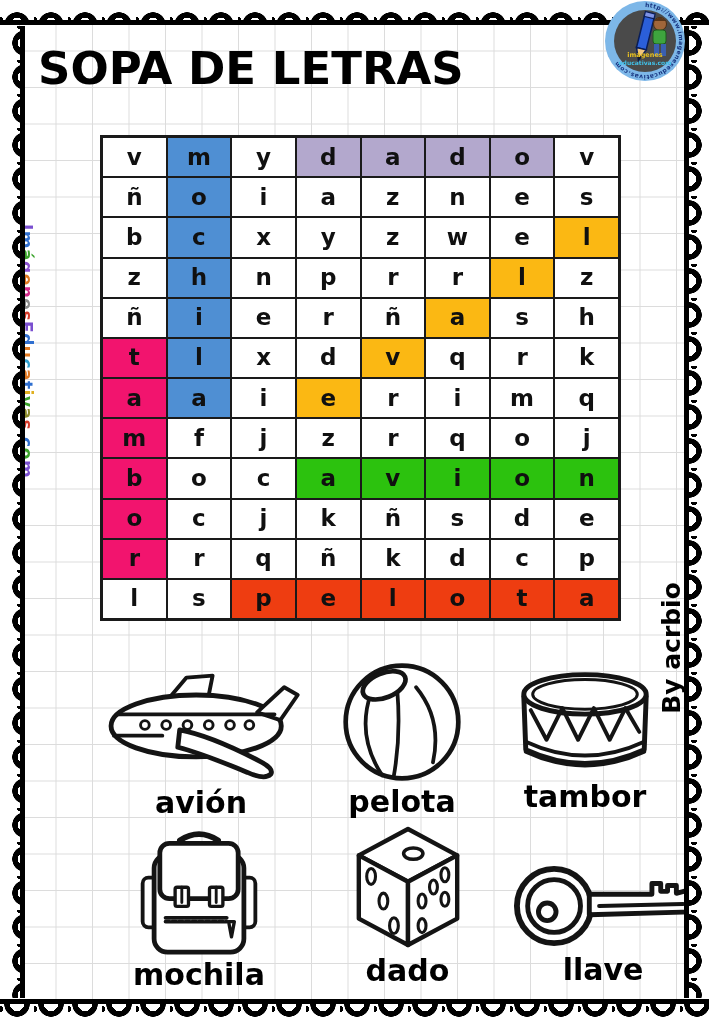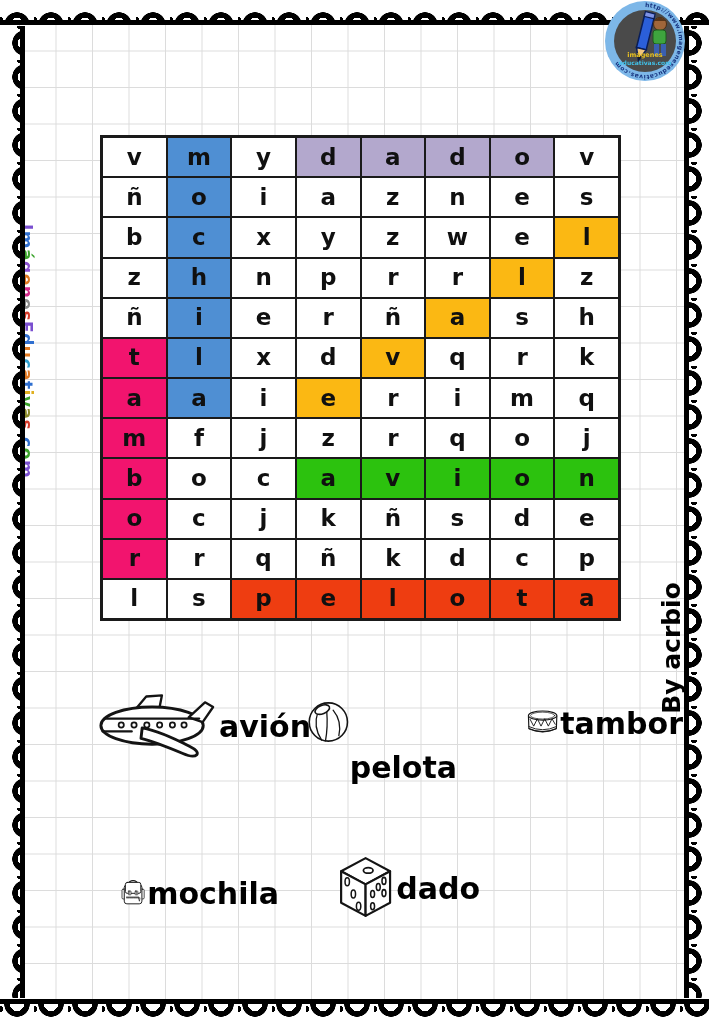--- a/index.html
+++ b/index.html
@@ -52,42 +52,43 @@
     font-size:25px;font-weight:bold;color:#000;text-align:center;white-space:nowrap;}
 
   
   #ws-grid{position:absolute;left:100px;top:135px;width:521px;height:486px;z-index:2;
     display:grid;grid-template-columns:repeat(8,1fr);grid-auto-rows:1fr;
     border:2px solid #1a1a1a;background:#fff;}
   .ws-cell{border:1px solid #1a1a1a;display:flex;align-items:center;justify-content:center;
     font-size:23px;font-weight:bold;color:#101010;line-height:1;}
 
   
-  .fig{position:absolute;z-index:2;display:flex;flex-direction:row;align-items:center;margin-left:39px;}
+  .fig{position:absolute;z-index:2;display:flex;flex-direction:column;align-items:center;margin-left:39px;}
   .fig svg{display:block;}
   .fig figcaption{font-size:30px;font-weight:bold;color:#000;margin-top:4px;line-height:1;}
   #fig-avion  {left:52px; top:650px;width:220px;}
-  #fig-pelota {left:268px;top:645px;width:150px;align-items:flex-end;}
-  #fig-tambor {left:486px;top:650px;width:158px;}
+  #fig-pelota {left:288px;top:645px;width:150px;}
+  #fig-tambor {left:467px;top:650px;width:158px;}
   #fig-mochila{left:80px; top:812px;width:160px;justify-content:space-between;}
   #fig-dado   {left:296px;top:806px;width:145px;text-align:center;}
   #fig-llave  {left:468px;top:845px;width:192px;}
   .ink{stroke:#141414;fill:none;stroke-linecap:round;stroke-linejoin:round;}
   .inkf{stroke:#141414;fill:#ffffff;stroke-linecap:round;stroke-linejoin:round;}
 </style>
 </head>
 <body>
 
 <div id="page">
 
   <div class="bstrip bs-top"></div>
   <div class="bstrip bs-bottom"></div>
   <div class="bstrip bs-left"></div>
   <div class="bstrip bs-right"></div>
 
+  <div id="title">SOPA DE LETRAS</div>
 
   <div id="logo">
     <svg viewBox="0 0 82 82" width="82" height="82">
       <circle cx="41" cy="41" r="40" fill="#7db7e8"></circle>
       <circle cx="41" cy="41" r="31" fill="#4a4a4a"></circle>
       <defs>
         <path id="logo-arc" d="M 41 7 A 34 34 0 1 1 40.9 7"></path>
       </defs>
       <text font-size="6" fill="#16337f" font-weight="bold" letter-spacing="0.4">
         <textPath href="#logo-arc">http://www.imageneseducativas.com</textPath>
@@ -282,14 +283,24 @@
       <ellipse class="inkf" stroke-width="3.5" cx="54" cy="118" rx="5" ry="9"></ellipse>
       <ellipse class="inkf" stroke-width="3.5" cx="86" cy="90" rx="4.5" ry="8"></ellipse>
       <ellipse class="inkf" stroke-width="3.5" cx="86" cy="118" rx="4.5" ry="8"></ellipse>
       <ellipse class="inkf" stroke-width="3.5" cx="112" cy="60" rx="4.5" ry="8"></ellipse>
       <ellipse class="inkf" stroke-width="3.5" cx="112" cy="88" rx="4.5" ry="8"></ellipse>
       <ellipse class="inkf" stroke-width="3.5" cx="99" cy="74" rx="4.5" ry="8"></ellipse>
     </svg>
     <figcaption>dado</figcaption>
   </figure>
 
+  <figure class="fig" id="fig-llave">
+    <svg viewBox="0 0 192 92" width="192" height="90">
+      <circle class="inkf" stroke-width="6" cx="46" cy="46" r="38"></circle>
+      <circle class="ink" stroke-width="5" cx="46" cy="46" r="27"></circle>
+      <circle class="inkf" stroke-width="5" cx="39" cy="52" r="9"></circle>
+      <polygon class="inkf" stroke-width="5" points="82,34 146,34 146,23 155,23 155,31 162,31 162,25 171,25 171,33 186,29 186,52 82,55"></polygon>
+      <path class="ink" stroke-width="4" d="M92 46 L178 44"></path>
+    </svg>
+    <figcaption>llave</figcaption>
+  </figure>
 
 </div>
 
 </body></html>

